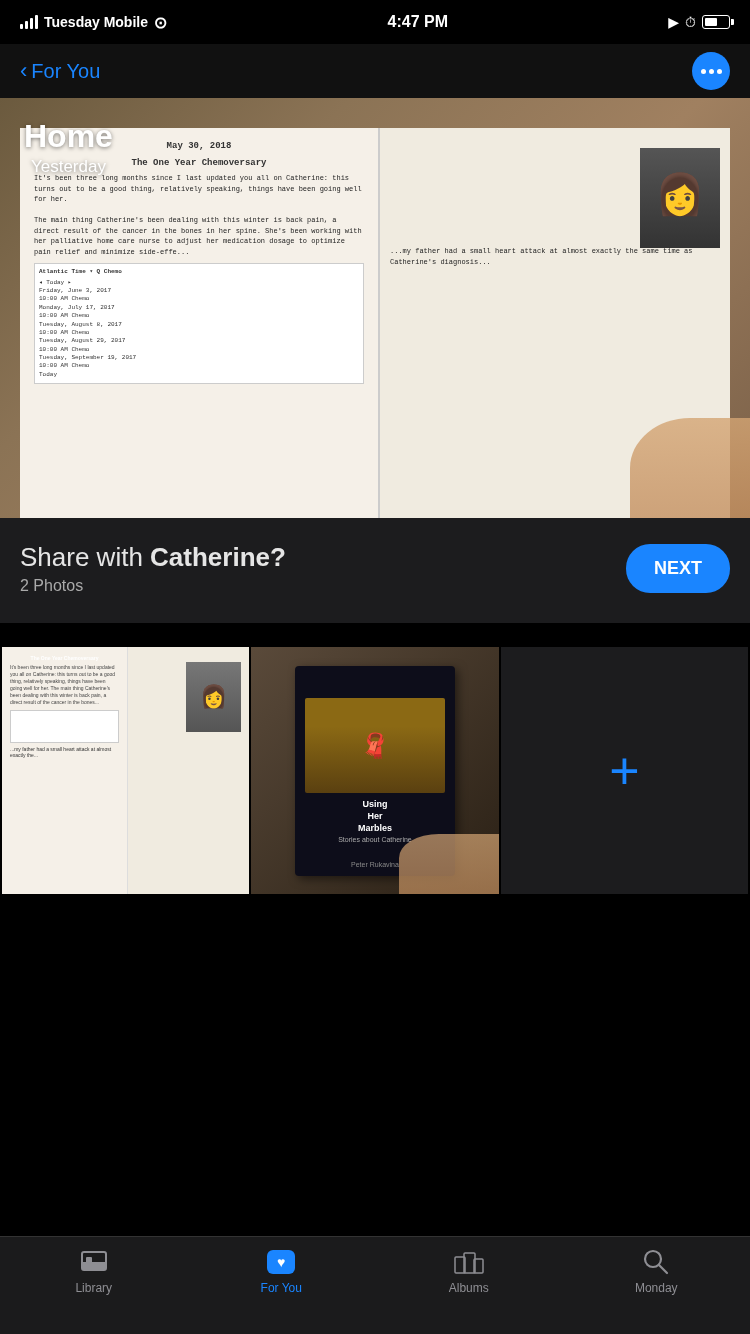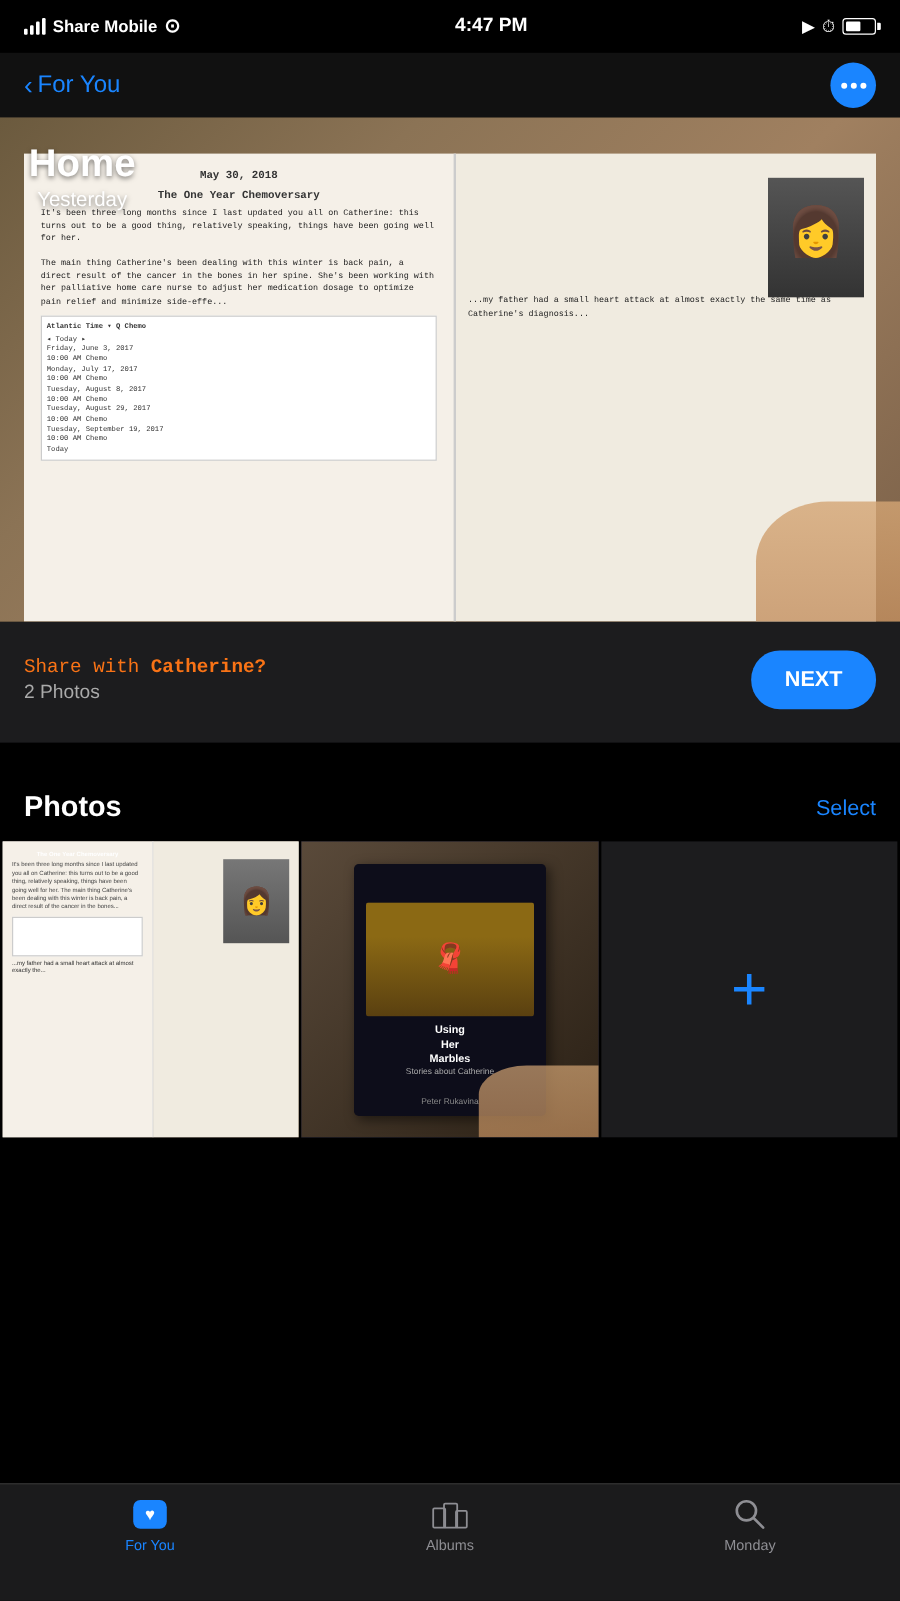--- a/index.html
+++ b/index.html
@@ -243,24 +243,23 @@
 
     
     .share-card {
       background: #1c1c1e;
       padding: 24px 20px 28px;
       display: flex;
       align-items: center;
       justify-content: space-between;
     }
     .share-text h2 {
-      font-size: 16px;
+      font-size: 26px;
       font-weight: 400;
-      color: #f97316;
-      font-family: Liberation Mono, monospace;
+      color: #e5e5e5;
     }
     .share-text h2 strong {
       font-weight: 700;
     }
     .share-text p {
       font-size: 16px;
       color: #aaa;
       margin-top: 4px;
     }
     .next-btn {
@@ -486,21 +485,21 @@
 <body>
 
 <div class="status-bar">
   <div class="status-left">
     <div class="signal-bars">
       <div class="signal-bar" style="height:5px;"></div>
       <div class="signal-bar" style="height:8px;"></div>
       <div class="signal-bar" style="height:11px;"></div>
       <div class="signal-bar" style="height:14px;"></div>
     </div>
-    <span>Share Mobile</span>
+    <span>Tuesday Mobile</span>
     <span class="wifi-icon">⊙</span>
   </div>
   <div class="status-center">4:47 PM</div>
   <div class="status-right">
     <span class="location-icon">▶</span>
     <span class="alarm-icon">⏱</span>
     <div class="battery">
       <div class="battery-fill"></div>
     </div>
   </div>
@@ -570,24 +569,20 @@
       <strong>Catherine?</strong>
     </h2>
     <p>2 Photos</p>
   </div>
   <button class="next-btn">NEXT</button>
 </div>
 
 <div class="divider"></div>
 
 <div class="photos-section">
-  <div class="photos-header">
-    <span class="photos-title">Photos</span>
-    <button class="select-btn">Select</button>
-  </div>
 
   <div class="photo-grid">
 
     <div class="photo-cell">
       <div class="photo1-bg">
         <div class="photo1-book-inner">
           <div class="photo1-page-left">
             <div style="font-size:5px;font-weight:bold;text-align:center;margin-bottom:3px;">The One Year Chemoversary</div>
             <div style="font-size:5px;color:#444;line-height:1.4;">
               It's been three long months since I last updated you all on Catherine: this turns out to be a good thing, relatively speaking, things have been going well for her. The main thing Catherine's been dealing with this winter is back pain, a direct result of the cancer in the bones...
@@ -629,20 +624,30 @@
         <span class="plus-icon">+</span>
       </div>
     </div>
   </div>
 </div>
 
 <div class="tab-spacer"></div>
 
 <div class="tab-bar">
 
+  <div class="tab-item">
+    <div class="tab-icon">
+      <svg width="28" height="24" viewBox="0 0 28 24">
+        <rect x="2" y="2" width="24" height="18" rx="2" fill="none" stroke="#8e8e93" stroke-width="2"></rect>
+        <rect x="2" y="12" width="24" height="8" rx="0" fill="#8e8e93"></rect>
+        <rect x="6" y="7" width="6" height="8" rx="1" fill="#8e8e93"></rect>
+      </svg>
+    </div>
+    <span class="tab-label">Library</span>
+  </div>
 
   <div class="tab-item">
     <div class="tab-icon">
       <div class="foryou-icon-wrap">
         <span class="foryou-heart">♥</span>
       </div>
     </div>
     <span class="tab-label active">For You</span>
   </div>
 

